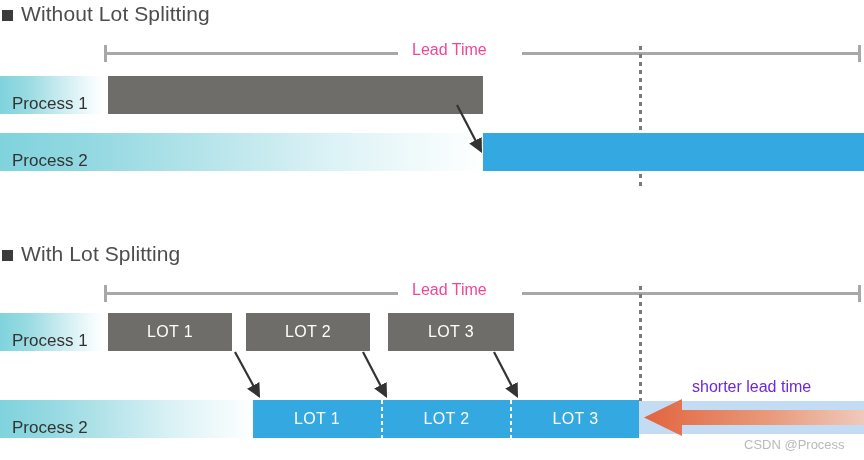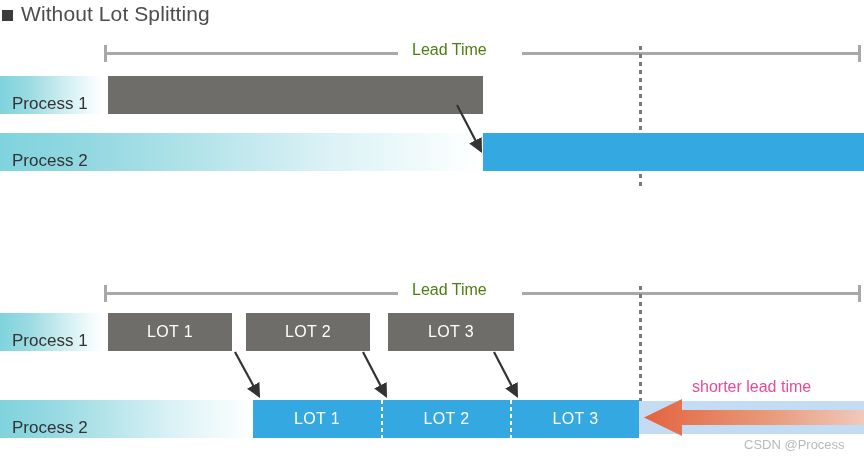--- a/index.html
+++ b/index.html
@@ -56,21 +56,21 @@
     position: absolute;
     top: 3px;
     width: 3px;
     height: 17px;
     background: #a8a8a8;
   }
   .ruler .label {
     position: absolute;
     top: -1px;
     font-size: 16px;
-    color: #4d7c0f;
+    color: #ec4899;
     white-space: nowrap;
   }
   
   .row {
     position: absolute;
     height: 38px;
   }
   .row-label {
     position: absolute;
     left: 0;
@@ -127,21 +127,21 @@
     background: repeating-linear-gradient(to bottom, #7a7a7a 0 4px, rgba(255,255,255,0) 4px 8px);
   }
   
   .callout-band {
     position: absolute;
     background: #c3dcf3;
   }
   .callout-label {
     position: absolute;
     font-size: 16px;
-    color: #ec4899;
+    color: #6d28d9;
     white-space: nowrap;
   }
   .watermark {
     position: absolute;
     font-size: 13px;
     color: #b9b9b9;
     white-space: nowrap;
   }
   svg.overlay {
     position: absolute;
@@ -179,20 +179,24 @@
     <div class="bar-gray" style="left:108px; width:375px;"></div>
   </div>
 
   <div class="row" style="left:0px; top:133px; width:864px;">
     <div class="row-label grad-long" style="width:486px;">
       <span>Process 2</span>
     </div>
     <div class="bar-blue" style="left:483px; width:381px;"></div>
   </div>
 
+  <div class="section-title" style="left:2px; top:242px;">
+    <span class="bullet-square"></span>
+    <span>With Lot Splitting</span>
+  </div>
 
   <div class="ruler" style="left:0px; top:282px; width:864px;">
     <div class="cap" style="left:104px;"></div>
     <div class="seg" style="left:106px; width:292px;"></div>
     <span class="label" style="left:412px;">Lead Time</span>
     <div class="seg" style="left:522px; width:336px;"></div>
     <div class="cap" style="left:858px;"></div>
   </div>
 
   <div class="now-line" style="left:639px; top:286px; height:152px;"></div>

